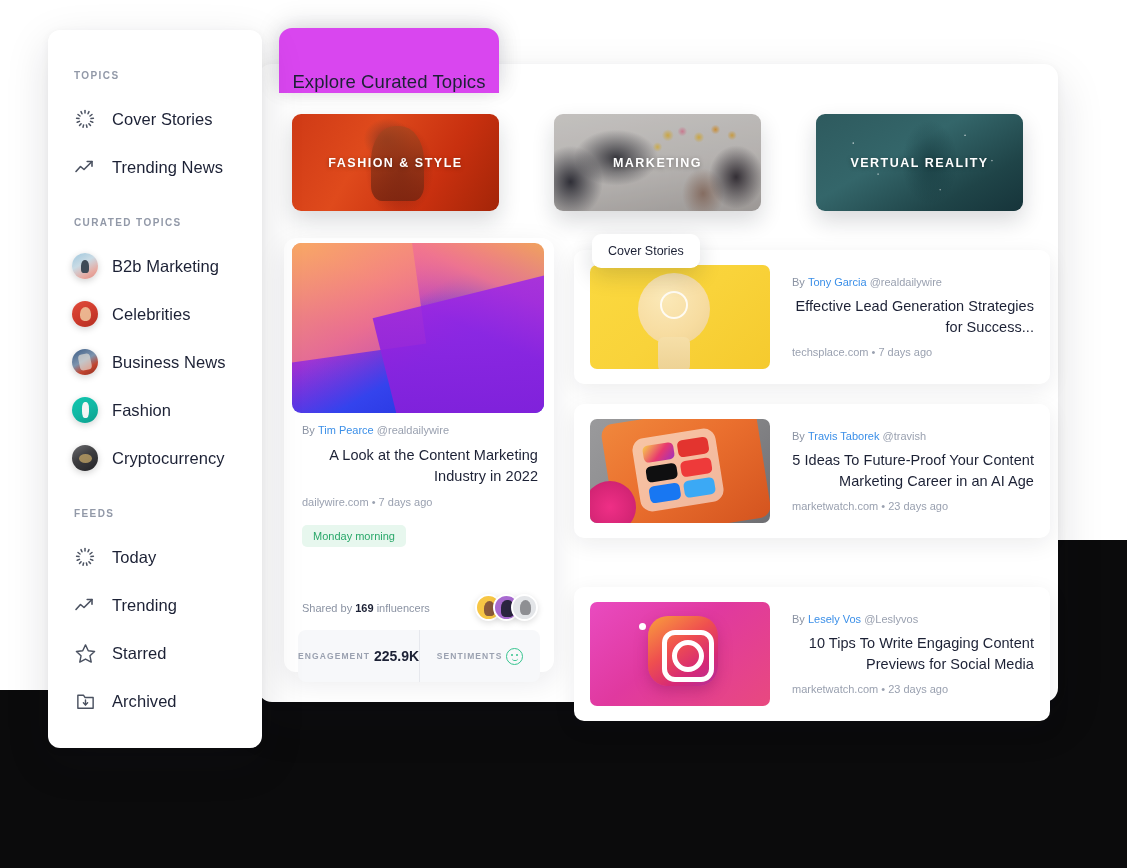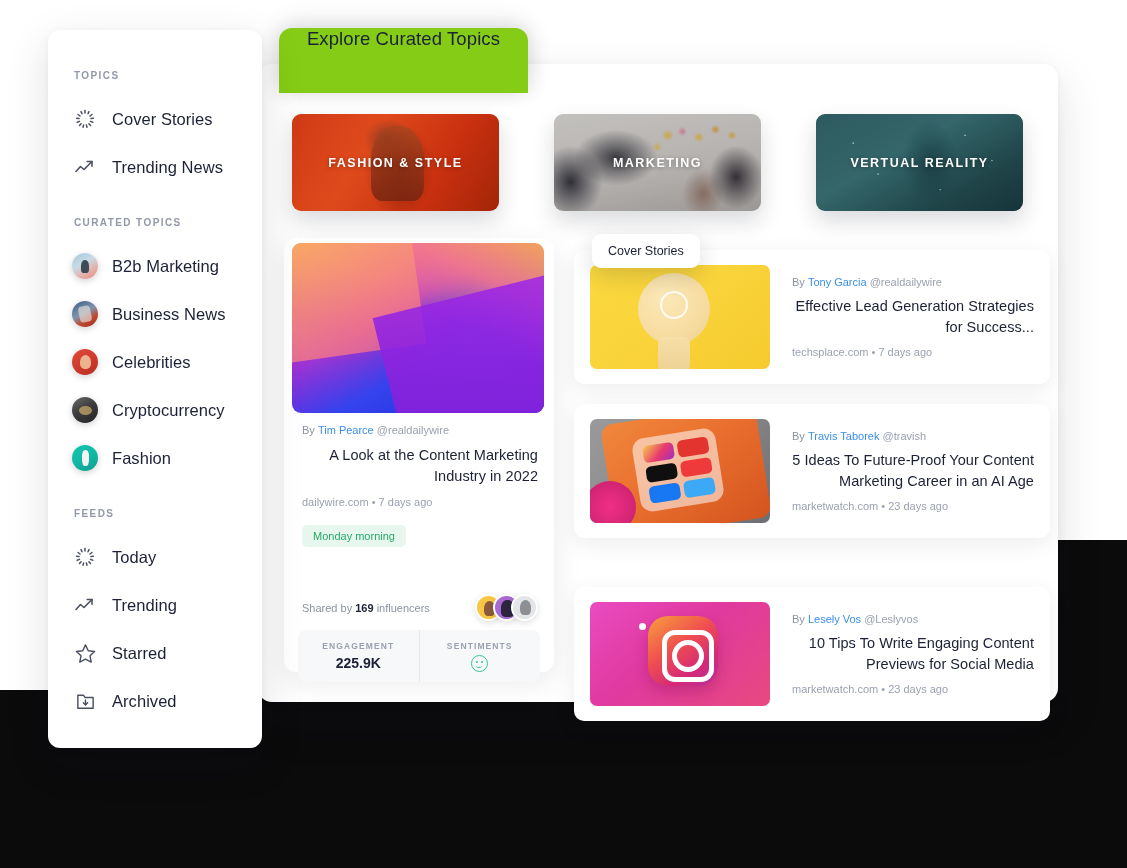--- a/index.html
+++ b/index.html
@@ -41,26 +41,26 @@
     background: #ffffff;
     border-radius: 14px;
     box-shadow: 0 18px 48px rgba(20,22,40,0.13), 0 2px 10px rgba(20,22,40,0.05);
     overflow: hidden;
   }
 
   
   #header-tab {
     position: absolute;
     left: 279px; top: 28px;
-    width: 249px; height: 65px;
-    background: #84cc16;
+    width: 220px; height: 65px;
+    background: #d946ef;
     border-radius: 13px 13px 0 0;
     box-shadow: 0 -6px 26px rgba(20,22,40,0.10), -6px 0 18px rgba(20,22,40,0.05), 6px 0 18px rgba(20,22,40,0.05);
     display: flex;
-    align-items: flex-start;
+    align-items: flex-end;
     justify-content: center;
     z-index: 6;
   }
   #header-tab .title {
     font-size: 18.5px;
     font-weight: 500;
     color: #1c2135;
     letter-spacing: 0.1px;
   }
 
@@ -275,21 +275,21 @@
   .inf3::after { content:''; position:absolute; left:7px; top:4px; width:11px; height:15px; background:#8e8f93; border-radius:50% 50% 35% 35%; }
 
   #stats-panel {
     position: absolute;
     left: 14px; right: 14px; top: 392px;
     height: 52px;
     background: #f7f8fa;
     border-radius: 8px;
     display: flex;
   }
-  .stat-col { flex: 1; display: flex; flex-direction: column; align-items: center; justify-content: center; gap: 4px; }
+  .stat-col { flex: 1; display: flex; flex-direction: row; align-items: center; justify-content: center; gap: 4px; }
   .stat-col + .stat-col { border-left: 1px solid #e6e8ed; }
   .stat-label { font-size: 8.5px; letter-spacing: 1.1px; color: #9aa1b0; font-weight: 600; }
   .stat-value { font-size: 14px; font-weight: 700; color: #1c2135; }
   .smiley {
     width: 17px; height: 17px; border-radius: 50%;
     border: 1.6px solid #35c48e; position: relative;
   }
   .smiley::before { content:''; position:absolute; left:4px; top:5px; width:2px; height:2px; border-radius:50%; background:#35c48e; box-shadow: 5px 0 0 #35c48e; }
   .smiley::after { content:''; position:absolute; left:4.2px; top:8.2px; width:6px; height:3px; border-bottom:1.5px solid #35c48e; border-radius:0 0 6px 6px; }
 
@@ -432,41 +432,41 @@
   <div class="nav-section-label">CURATED TOPICS</div>
 
   <div class="nav-item">
     <span class="nav-icon">
         <span class="avatar-ic av-b2b"></span>
       </span>
     <span class="nav-label">B2b Marketing</span>
   </div>
   <div class="nav-item">
     <span class="nav-icon">
+        <span class="avatar-ic av-cel"></span>
+      </span>
+    <span class="nav-label">Celebrities</span>
+  </div>
+  <div class="nav-item">
+    <span class="nav-icon">
         <span class="avatar-ic av-biz"></span>
       </span>
     <span class="nav-label">Business News</span>
   </div>
   <div class="nav-item">
     <span class="nav-icon">
-        <span class="avatar-ic av-cel"></span>
+        <span class="avatar-ic av-fas"></span>
       </span>
-    <span class="nav-label">Celebrities</span>
+    <span class="nav-label">Fashion</span>
   </div>
   <div class="nav-item">
     <span class="nav-icon">
         <span class="avatar-ic av-cry"></span>
       </span>
     <span class="nav-label">Cryptocurrency</span>
-  </div>
-  <div class="nav-item">
-    <span class="nav-icon">
-        <span class="avatar-ic av-fas"></span>
-      </span>
-    <span class="nav-label">Fashion</span>
   </div>
 
   <div class="nav-gap"></div>
 
   <div class="nav-section-label">FEEDS</div>
 
   <div class="nav-item">
     <span class="nav-icon">
       <svg width="20" height="20" viewBox="0 0 20 20" fill="none" stroke="#4a5160" stroke-width="1.5" stroke-linecap="round">
         <line x1="10" y1="1.5" x2="10" y2="4"></line>

